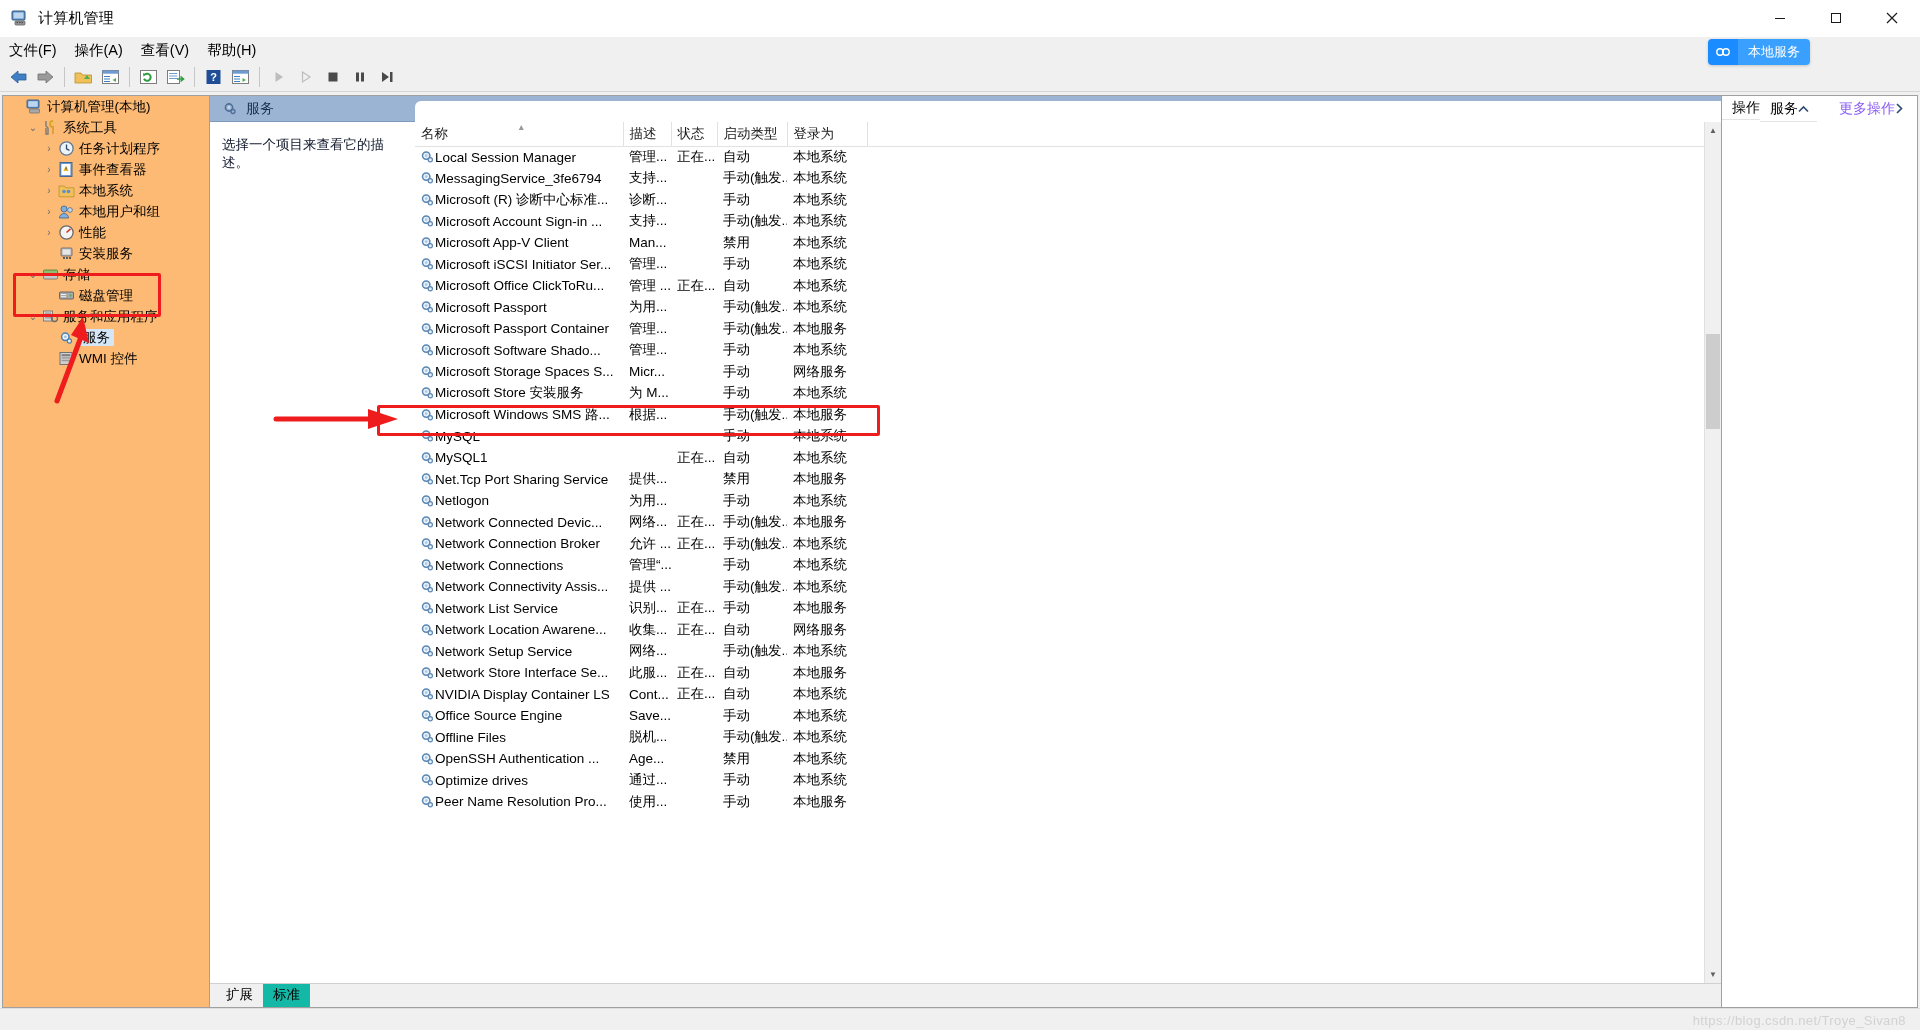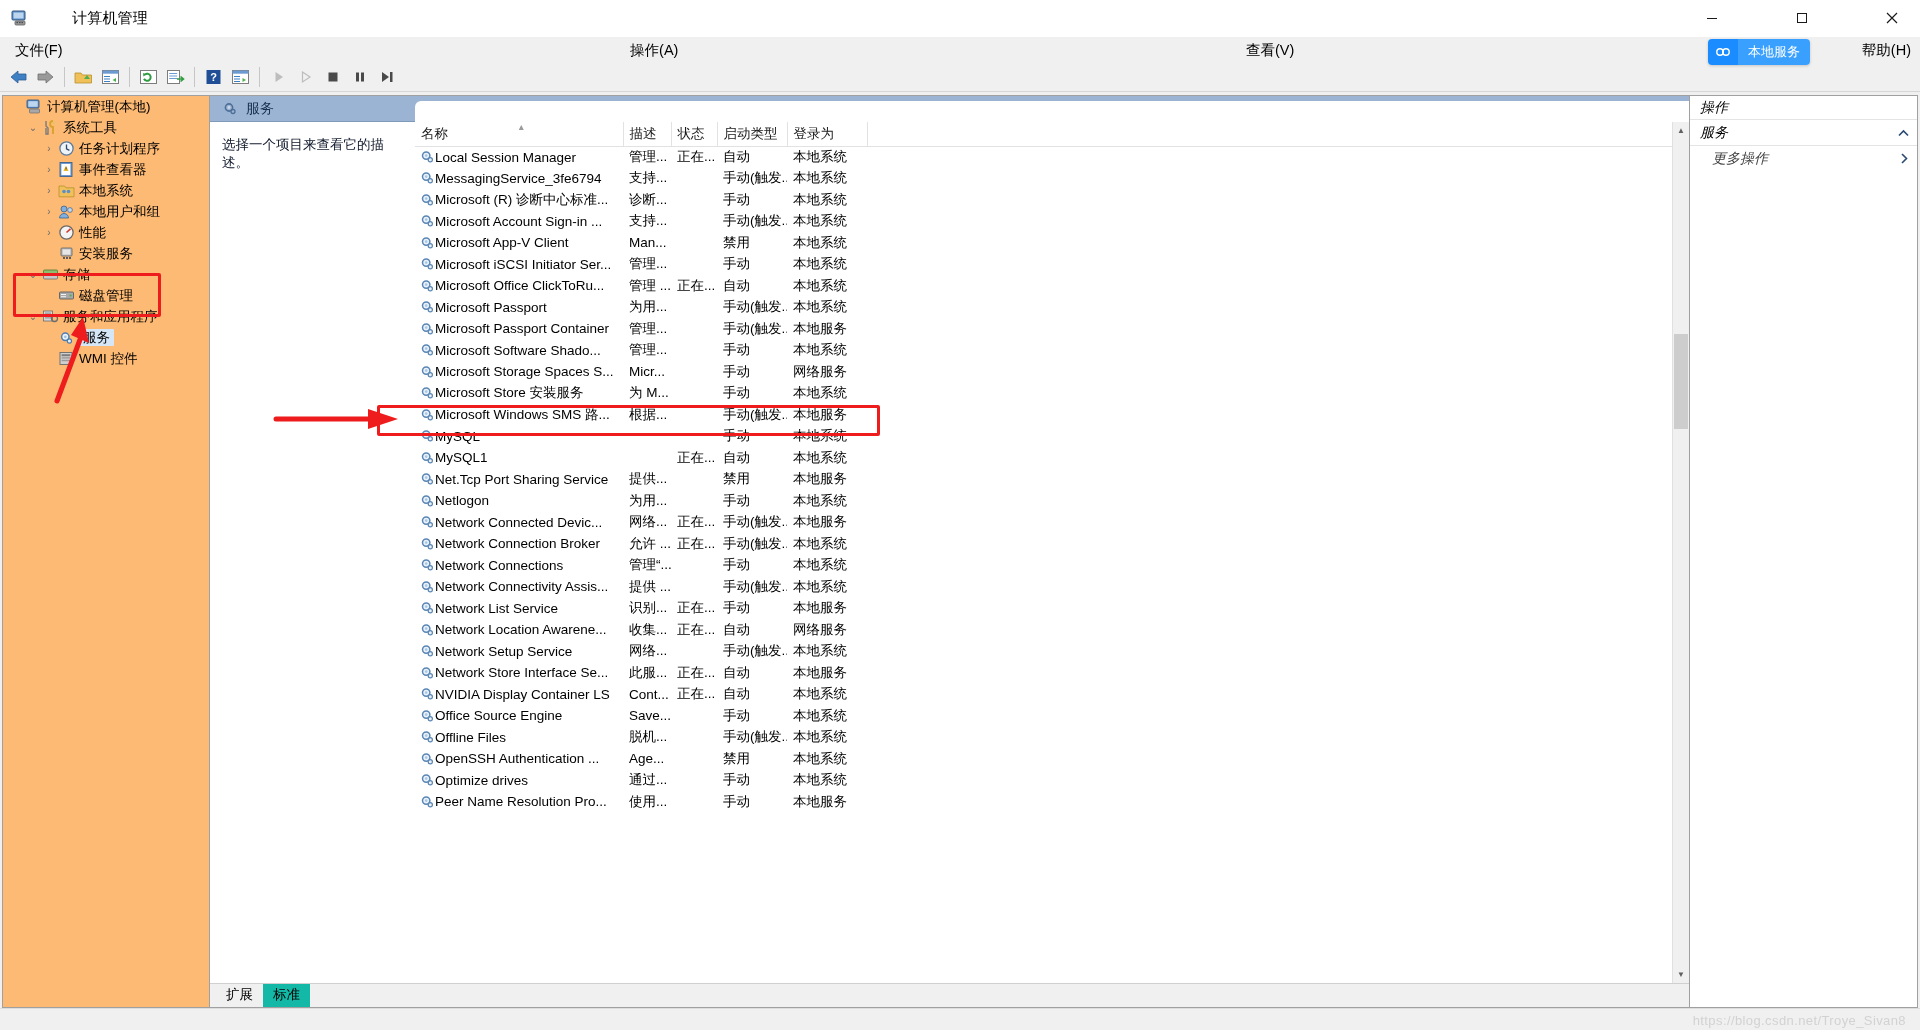--- a/index.html
+++ b/index.html
@@ -19,21 +19,20 @@
   }
 
   
   .titlebar {
     height: 37px;
     background: #ffffff;
     display: flex;
     align-items: center;
     border-bottom: 1px solid #ffffff;
     flex: 0 0 auto;
-    gap: 34px;
   }
   .titlebar .app-icon {
     margin-left: 10px; margin-right: 8px;
     width: 20px; height: 20px;
     display: flex; align-items: center; justify-content: center;
   }
   .titlebar .title-text {
     font-size: 15px;
     color: #000000;
     letter-spacing: 0.2px;
@@ -44,24 +43,22 @@
     display: flex; align-items: center; justify-content: center;
     color: #1a1a1a;
   }
 
   
   .menubar {
     height: 26px;
     background: #f0f0f0;
     display: flex;
     align-items: center;
-    padding-left: 6px;
     flex: 0 0 auto;
     position: relative;
-    justify-content: space-between;
   }
   .menu-item {
     font-size: 14.5px;
     color: #000;
     padding: 3px 9px;
     white-space: nowrap;
   }
 
   
   .upload-pill {
@@ -304,28 +301,27 @@
     color: #000;
     padding: 2px 10px 3px 10px;
     position: relative;
   }
   .btab.active {
     background: #14b8a6;
   }
 
   
   .actions-pane {
-    width: 228px;
+    width: 196px;
     border: 1px solid #a0a0a0;
     border-left: none;
     background: #ffffff;
     display: flex;
-    flex-direction: column;
+    flex-direction: row;
     flex: 0 0 auto;
-    font-style: italic;
   }
   .actions-title {
     height: 24px;
     display: flex; align-items: center;
     padding-left: 10px;
     font-size: 14px;
     color: #000;
     background: #ffffff;
     border-bottom: 1px solid #e4e4e4;
   }
@@ -336,21 +332,21 @@
     font-size: 14px;
     color: #000;
     border-bottom: 1px solid #e4e4e4;
   }
   .actions-group .grp-spacer { flex: 1 1 auto; }
   .actions-item {
     height: 26px;
     display: flex; align-items: center;
     padding: 0 8px 0 22px;
     font-size: 14px;
-    color: #404040;
+    color: #8b5cf6;
   }
   .actions-item .grp-spacer { flex: 1 1 auto; }
 
   
   .statusbar {
     height: 22px;
     background: #f0f0f0;
     border-top: 1px solid #dedede;
     flex: 0 0 auto;
     position: relative;

